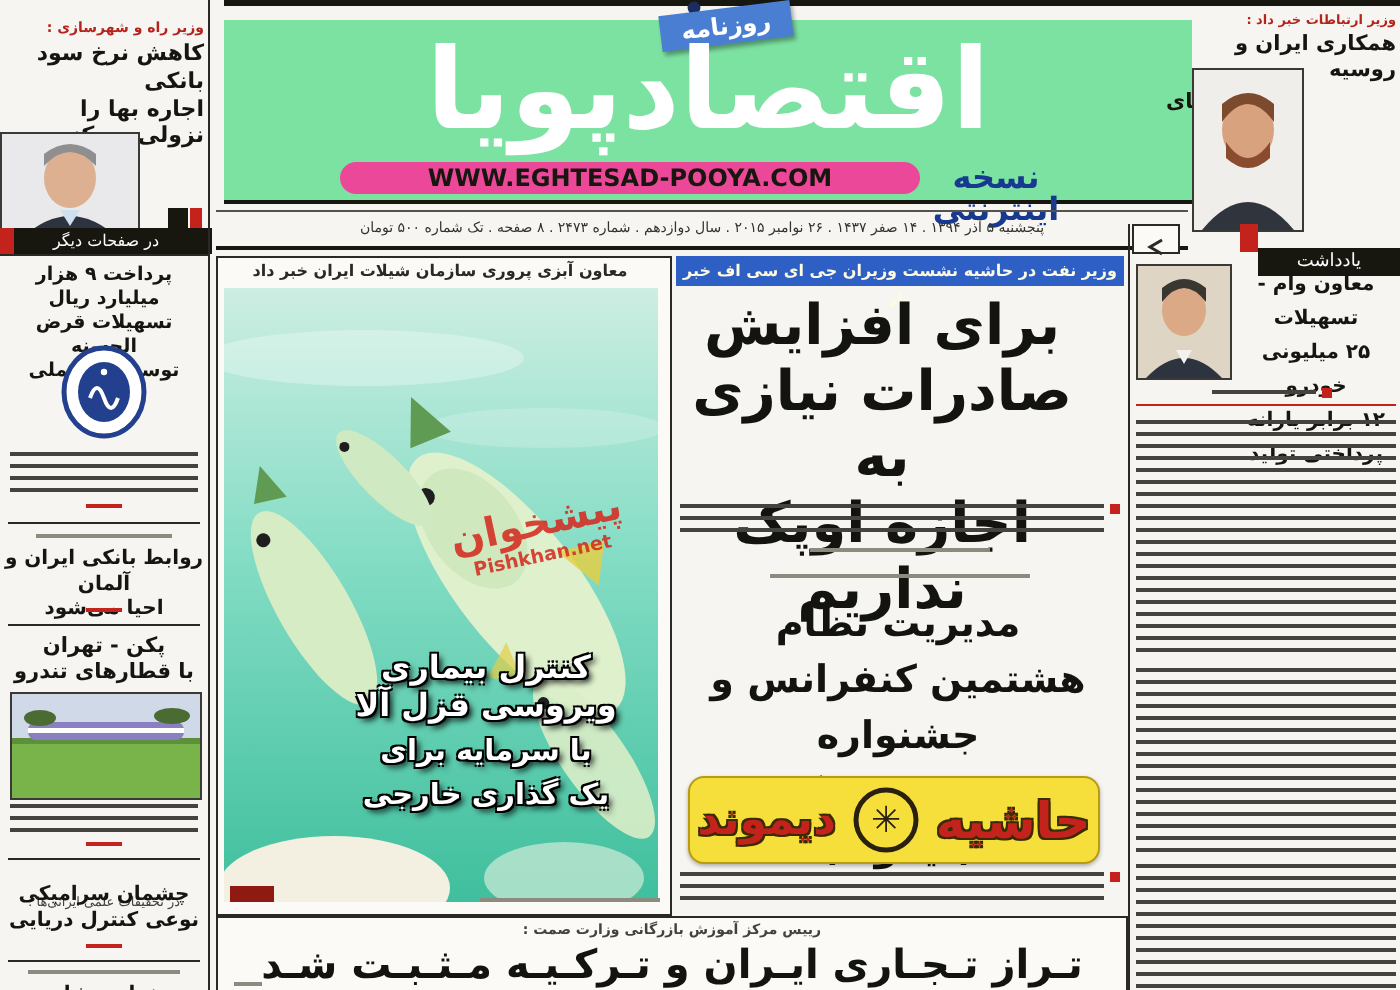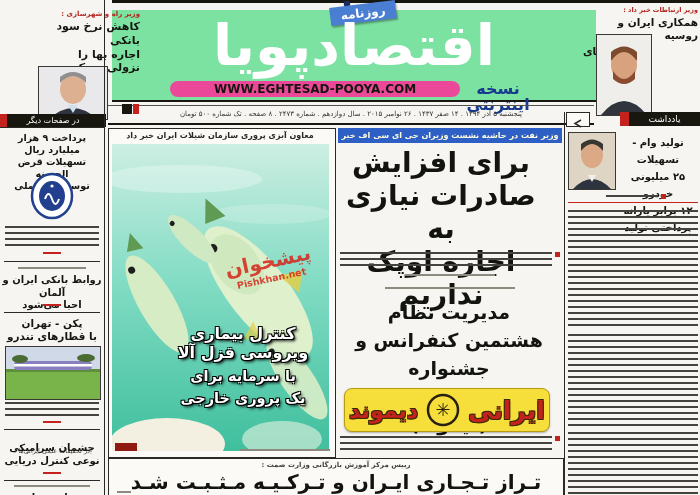--- a/index.html
+++ b/index.html
@@ -41,21 +41,21 @@
 
   <div class="abs masthead" style="left:112px;top:10px;width:484px;height:90px;border-bottom:2px solid #17160f;">
     <div class="abs badge c" style="left:218px;top:-6px;width:66px;height:18px;font-size:12px;line-height:18px;">روزنامه</div>
     <div class="abs logo-txt c" style="left:0;top:6px;width:484px;font-size:56px;line-height:60px;">اقتصادپویا</div>
     <div class="abs pill c" style="left:58px;top:71px;width:290px;height:16px;font-size:12px;line-height:16px;font-weight:bold;color:#17160f;direction:ltr;">WWW.EGHTESAD-POOYA.COM</div>
     <div class="abs c" style="left:338px;top:71px;width:96px;height:16px;font-size:16px;line-height:16px;font-weight:bold;color:#173a8f;">نسخه اینترنتی</div>
   </div>
 
   <div class="abs c" style="left:108px;top:105px;width:486px;height:17px;border-top:1px solid #55534d;border-bottom:2px solid #17160f;font-size:7px;line-height:17px;color:#33322c;overflow:hidden;">پنجشنبه ۵ آذر ۱۳۹۴ . ۱۴ صفر ۱۴۳۷ . ۲۶ نوامبر ۲۰۱۵ . سال دوازدهم . شماره ۲۴۷۳ . ۸ صفحه . تک شماره ۵۰۰ تومان</div>
 
-  <div class="abs" style="left:0;top:4px;width:106px;height:110px;margin-left:38px;">
+  <div class="abs" style="left:0;top:4px;width:106px;height:110px;">
     <div class="abs kick-red r" style="right:4px;top:6px;width:98px;font-size:7px;">وزیر راه و شهرسازی :</div>
     <div class="abs hl r" style="right:4px;top:16px;width:100px;font-size:11px;">
       <div>کاهش نرخ سود بانکی</div>
       <div>اجاره بها را</div>
       <div>نزولی می‌کند</div>
     </div>
     <svg class="abs photo-frame" style="left:0;top:62px;width:68px;height:52px;" viewBox="0 0 68 52" preserveAspectRatio="none">
       <rect width="68" height="52" fill="#e9e9ec"></rect>
       <ellipse cx="34" cy="22" rx="13" ry="15" fill="#dcb091"></ellipse>
       <path d="M21 16 Q34 2 47 16 L47 10 Q34 0 21 10 Z" fill="#8f8f90"></path>
@@ -86,21 +86,21 @@
       <path d="M4 80 Q27 52 50 80 Z" fill="#30343d"></path>
     </svg>
   </div>
 
   <div class="abs box c" style="left:566px;top:112px;width:22px;height:13px;">
     <svg style="width:10px;height:9px;margin-top:2px;" viewBox="0 0 10 9">
         <path d="M8 1 L2 4.5 L8 8" stroke="#2a2925" stroke-width="1.5" fill="none"></path>
       </svg>
   </div>
   <div class="abs" style="left:620px;top:112px;width:9px;height:14px;background:#c3231c;"></div>
-  <div class="abs blackbar c" style="left:629px;top:112px;width:71px;height:14px;font-size:9px;line-height:14px;">
+  <div class="abs blackbar c" style="left:629px;top:124px;width:71px;height:14px;font-size:9px;line-height:14px;">
     <span>یادداشت</span>
   </div>
 
   <div class="abs" style="left:0;top:127px;width:104px;height:368px;border-top:1.5px solid #2a2925;">
     <div class="abs hl c" style="left:2px;top:4px;width:100px;font-size:9.5px;">
       <div>پرداخت ۹ هزار میلیارد ریال</div>
       <div>تسهیلات قرض الحسنه</div>
       <div>توسط بانک ملی</div>
     </div>
     <svg class="abs" style="left:30px;top:44px;width:44px;height:48px;" viewBox="0 0 44 48">
@@ -192,21 +192,21 @@
       <ellipse cx="55" cy="300" rx="58" ry="26" fill="#f3f0e2"></ellipse>
       <ellipse cx="170" cy="295" rx="40" ry="18" fill="#bfe6d2" opacity="0.8"></ellipse>
     </svg>
     <div class="abs wm" style="left:110px;top:120px;width:100px;text-align:center;">
       <div style="font-size:20px;">پیشخوان</div>
       <div style="font-size:9.5px;direction:ltr;">Pishkhan.net</div>
     </div>
     <div class="abs c" style="left:4px;top:195px;width:216px;">
       <div class="overlay-line" style="font-size:16px;">کنترل بیماری ویروسی قزل آلا</div>
       <div class="overlay-line" style="font-size:14.5px;margin-top:6px;">با سرمایه برای</div>
-      <div class="overlay-line" style="font-size:14.5px;margin-top:6px;">یک پروری خارجی</div>
+      <div class="overlay-line" style="font-size:14.5px;margin-top:6px;">یک گذاری خارجی</div>
     </div>
     <div class="abs" style="left:6px;bottom:6px;width:22px;height:8px;background:#8e1a12;"></div>
   </div>
   <div class="abs fake-light" style="left:240px;top:449px;width:90px;height:4px;"></div>
 
   <div class="abs bluebar c" style="left:338px;top:128px;width:224px;height:15px;font-size:8px;line-height:15px;font-weight:bold;">وزیر نفت در حاشیه نشست وزیران جی ای سی اف خبر داد</div>
   <div class="abs c" style="left:328px;top:146px;width:226px;color:#131310;font-weight:bold;">
     <div style="font-size:28px;line-height:33px;">برای افزایش</div>
     <div style="font-size:28px;line-height:33px;">صادرات نیازی به</div>
     <div style="font-size:28px;line-height:33px;">اجازه اوپک نداریم</div>
@@ -218,21 +218,21 @@
   <div class="abs fake-light" style="left:405px;top:274px;width:90px;height:4px;"></div>
   <div class="abs fake-light" style="left:385px;top:287px;width:130px;height:4px;"></div>
 
   <div class="abs c" style="left:336px;top:298px;width:226px;color:#131310;font-weight:bold;">
     <div style="font-size:19px;line-height:28px;">مدیریت نظام</div>
     <div style="font-size:19px;line-height:28px;">هشتمین کنفرانس و جشنواره</div>
     <div style="font-size:19px;line-height:28px;">توزیع و پخش کشور (دیموند)</div>
   </div>
 
   <div class="abs banner" style="left:344px;top:388px;width:204px;height:42px;display:flex;align-items:center;justify-content:center;gap:8px;">
-    <span class="banner-word" style="font-size:25px;">ایرانی</span>
+    <span class="banner-word" style="font-size:25px;">حاشیه</span>
     <svg style="width:34px;height:34px;" viewBox="0 0 34 34">
       <circle cx="17" cy="17" r="15" fill="#f6df3b" stroke="#2a2010" stroke-width="2.5"></circle>
       <text x="17" y="23" font-size="18" text-anchor="middle" fill="#2a2010">✳</text>
     </svg>
     <span class="banner-word" style="font-size:22px;">دیموند</span>
   </div>
   <div class="abs" style="left:340px;top:436px;width:220px;height:16px;">
     <span class="red-sq" style="right:0;top:0;"></span>
     <div class="abs fake" style="right:8px;top:0;width:212px;height:14px;"></div>
   </div>
@@ -246,21 +246,21 @@
   <div class="abs vline" style="left:564px;top:112px;height:383px;"></div>
   <div class="abs" style="left:566px;top:130px;width:134px;height:365px;">
     <svg class="abs photo-frame" style="left:2px;top:2px;width:46px;height:56px;" viewBox="0 0 46 56" preserveAspectRatio="none">
       <rect width="46" height="56" fill="#ded5c5"></rect>
       <ellipse cx="23" cy="22" rx="11" ry="13" fill="#dba985"></ellipse>
       <path d="M12 18 Q23 4 34 18 L34 11 Q23 2 12 11 Z" fill="#3a3632"></path>
       <path d="M4 56 Q23 36 42 56 Z" fill="#2e3340"></path>
       <path d="M19 42 L23 49 L27 42 Z" fill="#f2f1ee"></path>
     </svg>
     <div class="abs hl c" style="left:50px;top:4px;width:84px;font-size:10px;line-height:17px;">
-      <div>تولید وام - تسهیلات</div>
+      <div>معاون وام - تسهیلات</div>
       <div>۲۵ میلیونی خودرو</div>
       <div>۱۲ برابر یارانه پرداختی تولید</div>
     </div>
     <div class="abs" style="right:2px;top:64px;width:130px;height:8px;border-bottom:1px solid #c3231c;">
       <span class="red-sq" style="right:32px;top:0;"></span>
       <div class="abs fake" style="right:40px;top:1px;width:52px;height:5px;"></div>
     </div>
     <div class="abs fake" style="left:2px;top:80px;width:130px;height:118px;"></div>
     <div class="abs fake" style="left:2px;top:204px;width:130px;height:92px;"></div>
     <div class="abs fake" style="left:2px;top:302px;width:130px;height:63px;"></div>

